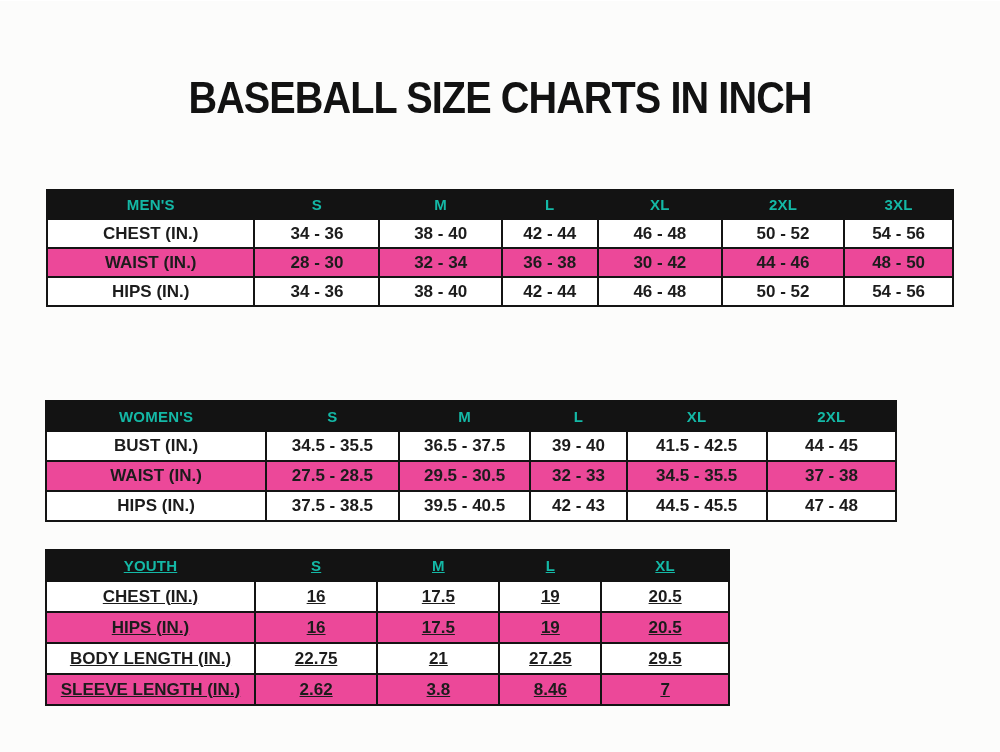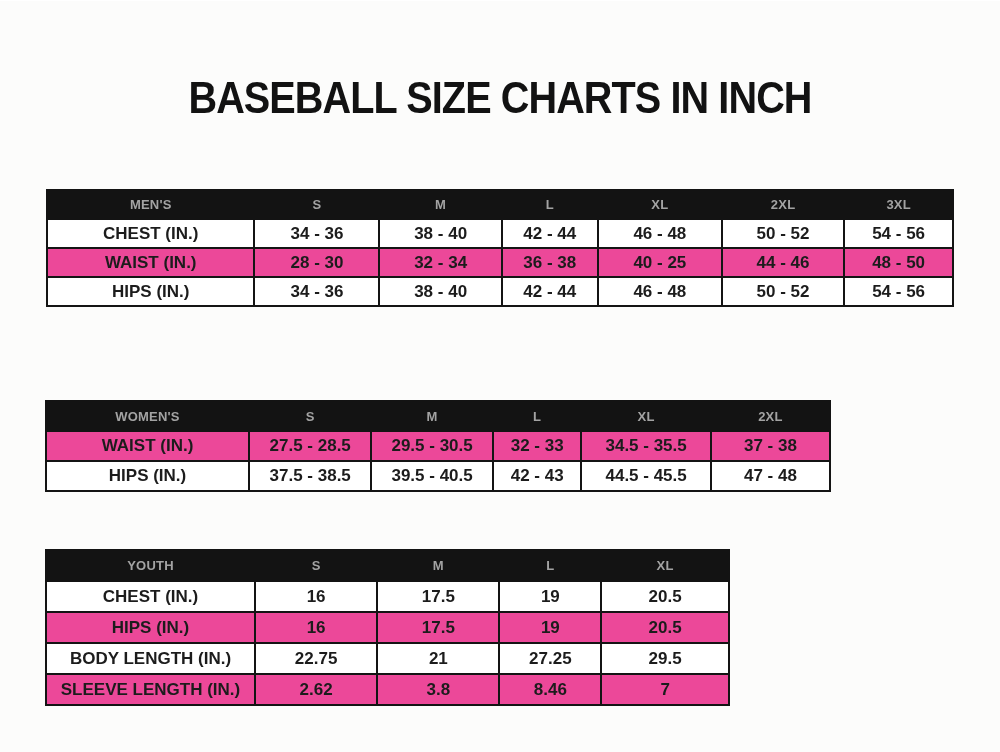--- a/index.html
+++ b/index.html
@@ -45,34 +45,34 @@
     vertical-align: middle;
     font-weight: bold;
     font-size: 17px;
     color: #1c1c1c;
     padding: 0 2px;
     overflow: hidden;
     white-space: nowrap;
   }
   table.size-table thead th {
     background: #131313;
-    color: #a3a3a3;
+    color: #14b8a6;
     border-color: #131313;
-    font-size: 13px;
+    font-size: 15px;
     letter-spacing: 0.2px;
   }
   table.size-table tbody tr.alt td {
     background: #ec4899;
   }
   table.mens   { left: 46px; top: 188px; width: 908px; }
-  table.womens { left: 45px; top: 399px; width: 786px; }
+  table.womens { left: 45px; top: 399px; width: 852px; }
   table.youth  { left: 45px; top: 548px; width: 685px; }
   table.mens th,   table.mens td   { height: 27px; }
   table.womens th, table.womens td { height: 28px; }
-  table.youth th,  table.youth td  { height: 29px; }
+  table.youth th,  table.youth td  { height: 29px; text-decoration: underline; }
 </style>
 </head>
 <body>
 
 <div class="page">
 
   <h1 class="page-title">BASEBALL SIZE CHARTS IN INCH</h1>
 
   <table class="size-table mens">
     <colgroup>
@@ -103,21 +103,21 @@
           <td>42 - 44</td>
           <td>46 - 48</td>
           <td>50 - 52</td>
           <td>54 - 56</td>
         </tr>
         <tr class="alt">
           <td>WAIST (IN.)</td>
           <td>28 - 30</td>
           <td>32 - 34</td>
           <td>36 - 38</td>
-          <td>40 - 25</td>
+          <td>30 - 42</td>
           <td>44 - 46</td>
           <td>48 - 50</td>
         </tr>
         <tr>
           <td>HIPS (IN.)</td>
           <td>34 - 36</td>
           <td>38 - 40</td>
           <td>42 - 44</td>
           <td>46 - 48</td>
           <td>50 - 52</td>
@@ -139,20 +139,28 @@
         <tr>
           <th>WOMEN'S</th>
           <th>S</th>
           <th>M</th>
           <th>L</th>
           <th>XL</th>
           <th>2XL</th>
         </tr>
       </thead>
     <tbody>
+        <tr>
+          <td>BUST (IN.)</td>
+          <td>34.5 - 35.5</td>
+          <td>36.5 - 37.5</td>
+          <td>39 - 40</td>
+          <td>41.5 - 42.5</td>
+          <td>44 - 45</td>
+        </tr>
         <tr class="alt">
           <td>WAIST (IN.)</td>
           <td>27.5 - 28.5</td>
           <td>29.5 - 30.5</td>
           <td>32 - 33</td>
           <td>34.5 - 35.5</td>
           <td>37 - 38</td>
         </tr>
         <tr>
           <td>HIPS (IN.)</td>

